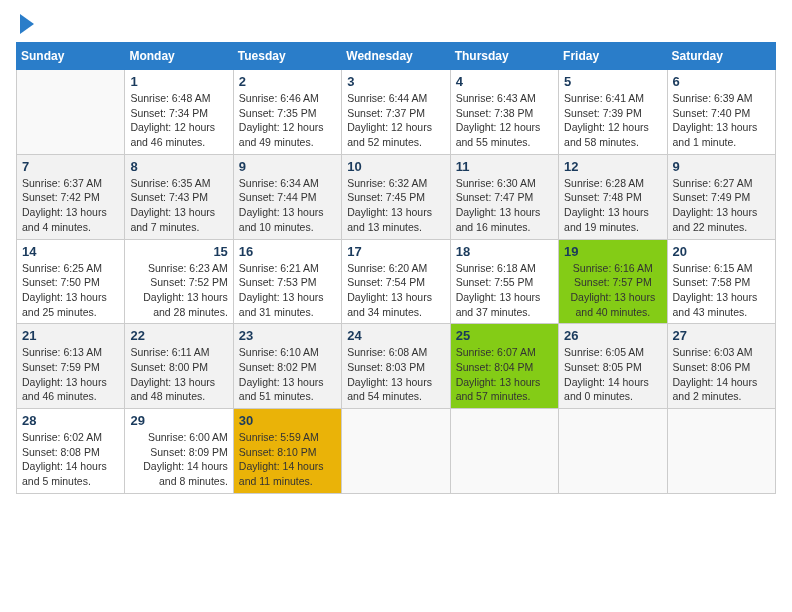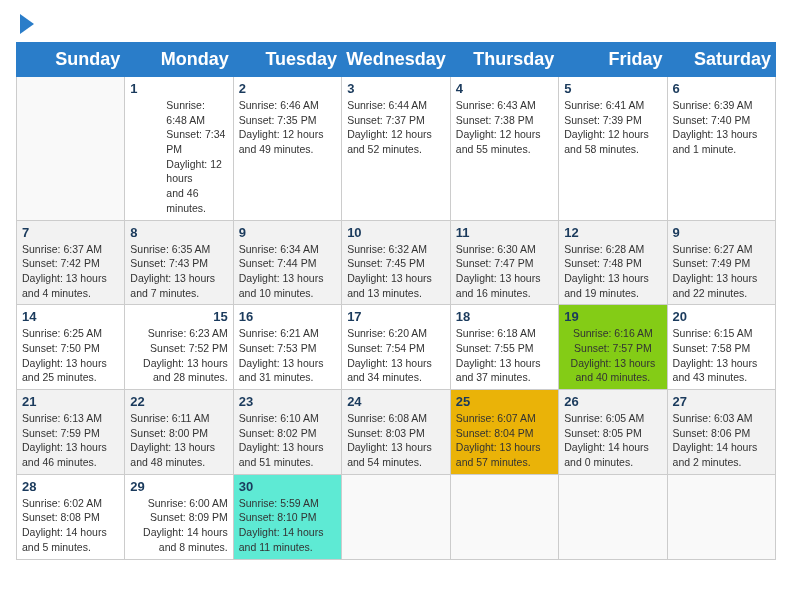--- a/index.html
+++ b/index.html
@@ -58,22 +58,22 @@
     }
     .calendar {
       width: 100%;
       border-collapse: collapse;
       font-size: 11px;
     }
     .calendar th {
       background-color: #2a7dc9;
       color: #fff;
       padding: 6px 4px;
-      text-align: right;
-      font-size: 18px;
+      text-align: left;
+      font-size: 12px;
       font-weight: bold;
       border: 1px solid #2a7dc9;
     }
     .calendar td {
       border: 1px solid #ccc;
       padding: 4px 5px;
       vertical-align: top;
       width: calc(100% / 7);
       min-height: 70px;
     }
@@ -126,21 +126,21 @@
         <th>Thursday</th>
         <th>Friday</th>
         <th>Saturday</th>
       </tr>
   </thead>
   <tbody id="calendar-body">
       <tr>
         <td class="empty-cell"></td>
         <td style="background-color: rgb(255, 255, 255);">
           <span class="day-num">1</span>
-          <div class="day-info" style="white-space: pre-line; margin-left: 36px;">Sunrise: 6:48 AM
+          <div class="day-info" style="white-space: pre-line;">Sunrise: 6:48 AM
 Sunset: 7:34 PM
 Daylight: 12 hours
 and 46 minutes.</div>
         </td>
         <td style="background-color: rgb(255, 255, 255);">
           <span class="day-num">2</span>
           <div class="day-info" style="white-space: pre-line;">Sunrise: 6:46 AM
 Sunset: 7:35 PM
 Daylight: 12 hours
 and 49 minutes.</div>
@@ -298,21 +298,21 @@
 Daylight: 13 hours
 and 51 minutes.</div>
         </td>
         <td style="background-color: rgb(242, 242, 242);">
           <span class="day-num">24</span>
           <div class="day-info" style="white-space: pre-line;">Sunrise: 6:08 AM
 Sunset: 8:03 PM
 Daylight: 13 hours
 and 54 minutes.</div>
         </td>
-        <td style="background-color: #eab308;">
+        <td style="background-color: #84cc16;">
           <span class="day-num">25</span>
           <div class="day-info" style="white-space: pre-line;">Sunrise: 6:07 AM
 Sunset: 8:04 PM
 Daylight: 13 hours
 and 57 minutes.</div>
         </td>
         <td style="background-color: rgb(242, 242, 242);">
           <span class="day-num">26</span>
           <div class="day-info" style="white-space: pre-line;">Sunrise: 6:05 AM
 Sunset: 8:05 PM
@@ -335,21 +335,21 @@
 Daylight: 14 hours
 and 5 minutes.</div>
         </td>
         <td style="background-color: rgb(255, 255, 255);">
           <span class="day-num">29</span>
           <div class="day-info" style="white-space: pre-line; text-align: right;">Sunrise: 6:00 AM
 Sunset: 8:09 PM
 Daylight: 14 hours
 and 8 minutes.</div>
         </td>
-        <td style="background-color: #5eead4;">
+        <td style="background-color: #eab308;">
           <span class="day-num">30</span>
           <div class="day-info" style="white-space: pre-line;">Sunrise: 5:59 AM
 Sunset: 8:10 PM
 Daylight: 14 hours
 and 11 minutes.</div>
         </td>
         <td class="empty-cell"></td>
         <td class="empty-cell"></td>
         <td class="empty-cell"></td>
         <td class="empty-cell"></td>

